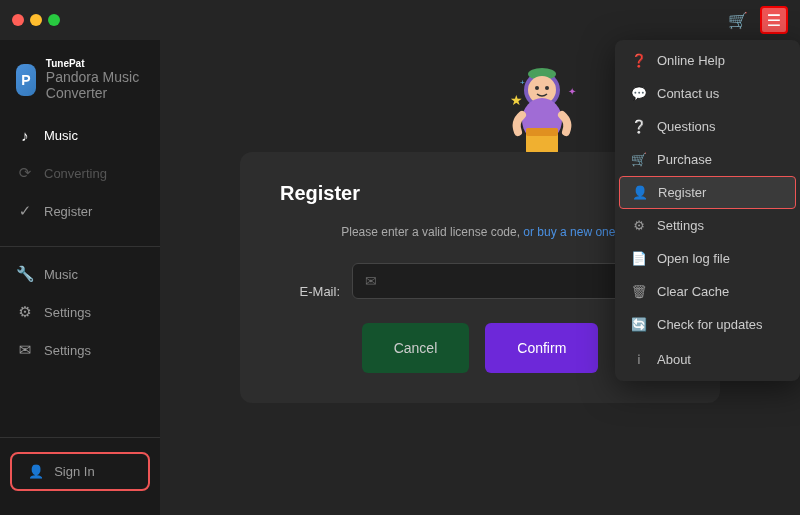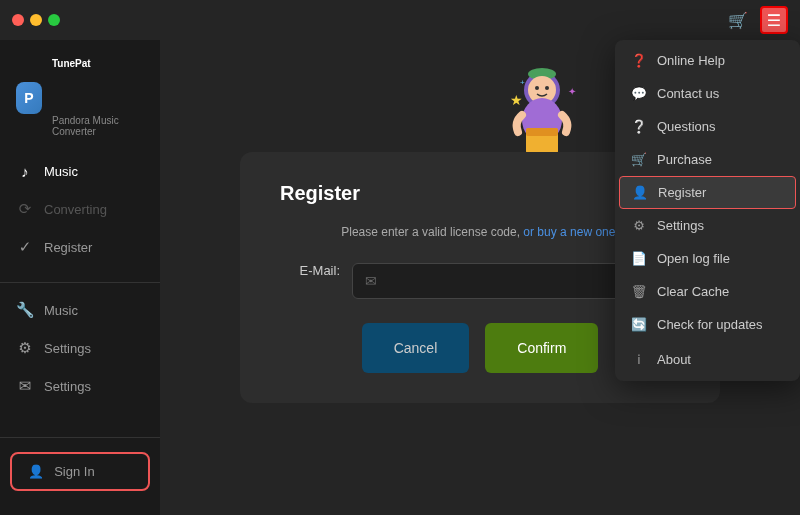--- a/index.html
+++ b/index.html
@@ -102,22 +102,21 @@
       display: flex;
       flex-direction: column;
     }
     .logo-title {
       color: #fff;
       font-size: 10px;
       font-weight: 600;
     }
     .logo-subtitle {
       color: #888;
-      font-size: 10px;
-      margin-top: 46px;
+      font-size: 14px;
     }
     .sidebar-nav {
       flex: 1;
     }
     .sidebar-item {
       display: flex;
       align-items: center;
       gap: 10px;
       padding: 10px 16px;
       cursor: pointer;
@@ -182,21 +181,21 @@
       color: #aaa;
       text-align: center;
       margin-bottom: 24px;
     }
     .register-info a {
       color: #4a90e2;
       text-decoration: none;
     }
     .form-row {
       display: flex;
-      align-items: flex-start;
+      align-items: flex-end;
       margin-bottom: 16px;
       gap: 12px;
     }
     .form-label {
       width: 60px;
       text-align: right;
       color: #ccc;
       font-size: 13px;
       flex-shrink: 0;
     }
@@ -218,31 +217,31 @@
       font-size: 14px;
     }
     .form-actions {
       display: flex;
       justify-content: center;
       gap: 16px;
       margin-top: 24px;
     }
     .btn-cancel {
       padding: 17px 32px;
-      background: #0c4a6e;
+      background: #14532d;
       color: #ccc;
       border: none;
       border-radius: 6px;
       font-size: 14px;
       cursor: pointer;
       text-align: center;
     }
     .btn-confirm {
       padding: 9px 32px;
-      background: #4d7c0f;
+      background: #6d28d9;
       color: #fff;
       border: none;
       border-radius: 6px;
       font-size: 14px;
       cursor: pointer;
     }
 
     
     .illustration {
       position: absolute;

